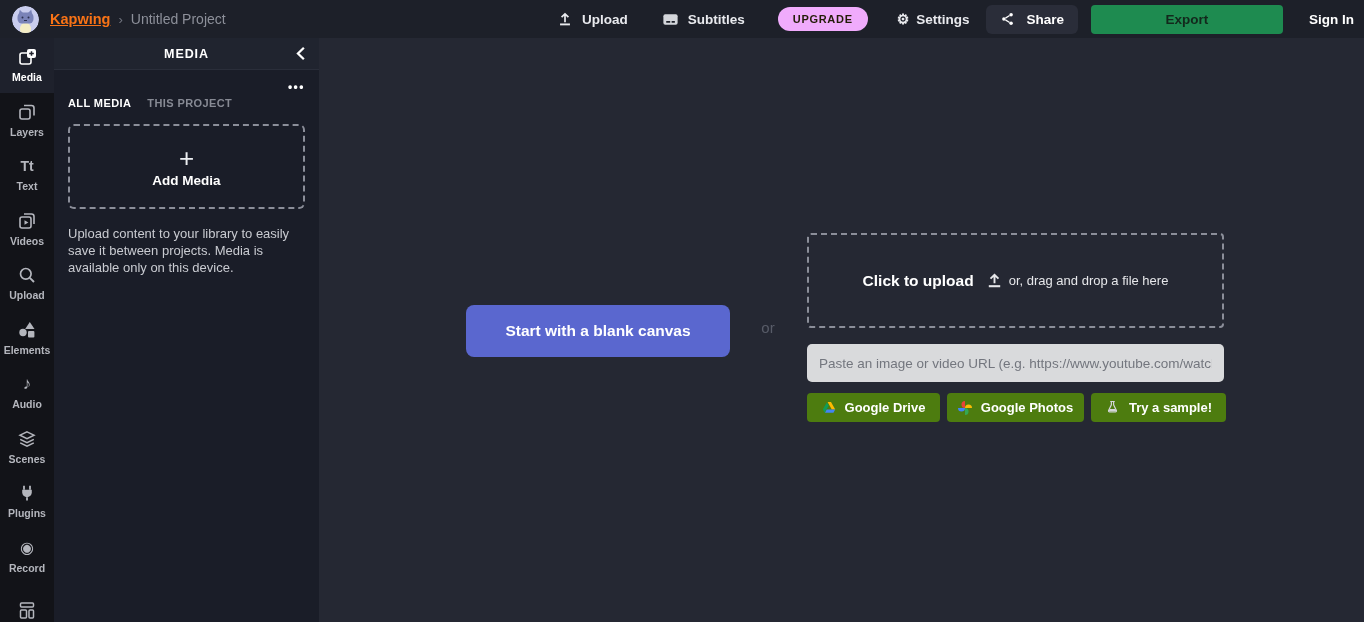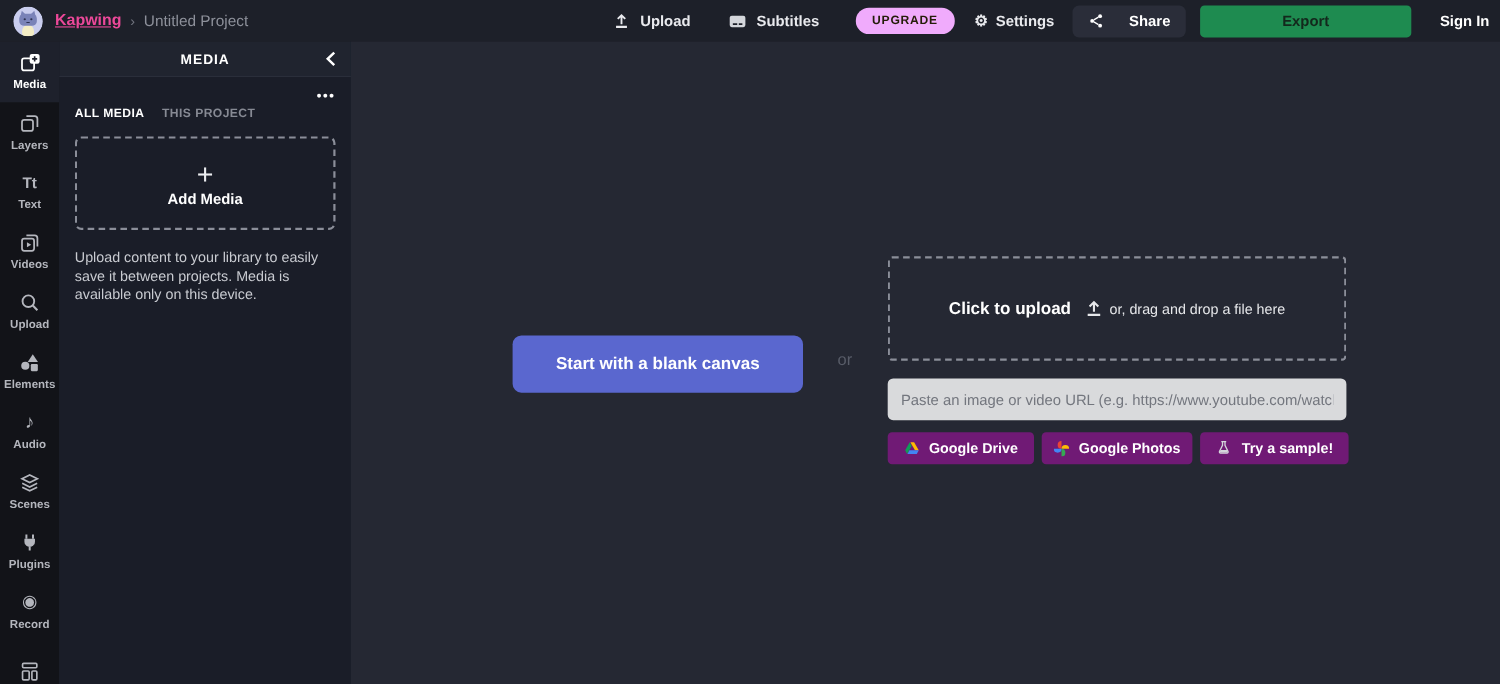--- a/index.html
+++ b/index.html
@@ -10,37 +10,37 @@
     background:#252833; color:#fff;
   }
   svg { display:block; }
 
   
   .topbar {
     height:38px; background:#1d2029; position:relative;
     display:flex; align-items:center; padding:0 12px;
   }
   .avatar { width:27px; height:27px; border-radius:50%; overflow:hidden; flex:0 0 auto; cursor:pointer; }
-  .brand { font-size:14.5px; font-weight:bold; text-decoration:underline; margin-left:11px; color:#ec4899; cursor:pointer; }
+  .brand { font-size:14.5px; font-weight:bold; text-decoration:underline; margin-left:11px; color:#f97316; cursor:pointer; }
   .crumb-sep { color:#70737e; margin:0 8px; font-size:13px; }
   .project-title { color:#8d909a; font-size:14px; }
 
   .center-group { position:absolute; left:556px; top:0; height:38px; display:flex; align-items:center; }
   .tb-item { display:flex; align-items:center; gap:8px; font-size:13.5px; font-weight:600; color:#e9eaee; margin-right:33px; cursor:pointer; }
   .upgrade-pill {
     background:#f0abfc; color:#241d08; font-size:11px; font-weight:bold;
     letter-spacing:.7px; padding:6px 15px; border-radius:15px; cursor:pointer;
   }
 
   .right-group { position:absolute; right:10px; top:0; height:38px; display:flex; align-items:center; }
   .settings-item { display:flex; align-items:center; gap:7px; font-size:13.5px; font-weight:600; color:#e9eaee; cursor:pointer; }
   .gear-glyph { font-size:14px; line-height:1; }
   .share-btn {
     margin-left:17px; background:#2a2d39; border-radius:6px; height:29px;
-    display:flex; align-items:center; gap:22px; padding:0 14px;
+    display:flex; align-items:center; gap:11px; padding:0 14px;
     font-size:13.5px; font-weight:600; cursor:pointer;
   }
   .export-btn {
     margin-left:13px; width:192px; height:29px; background:#1e8b50;
     color:#13281c; font-size:13.5px; font-weight:bold; border-radius:4px;
     display:flex; align-items:center; justify-content:center; cursor:pointer;
   }
   .signin { margin-left:26px; font-size:13.5px; font-weight:bold; cursor:pointer; }
 
   
@@ -96,21 +96,21 @@
   .upload-title-row { display:flex; align-items:center; gap:11px; font-size:15.5px; font-weight:bold; }
   .upload-sub { font-size:13px; color:#e6e7ea; }
   .url-input {
     position:absolute; left:488px; top:306px; width:417px; height:38px;
     background:#d9dadc; border:none; border-radius:5px; padding:0 12px;
     font-size:13.5px; color:#3a3d45; font-family:inherit; outline:none;
   }
   .url-input::placeholder { color:#73767e; opacity:1; }
   .quick-row { position:absolute; left:488px; top:355px; width:419px; display:flex; justify-content:space-between; }
   .quick-btn {
-    height:29px; background:#701a75; border-radius:4px; display:flex;
+    height:29px; background:#4d7c0f; border-radius:4px; display:flex;
     align-items:center; justify-content:center; gap:9px; font-size:13px;
     font-weight:bold; cursor:pointer;
   }
   .qb-drive { width:133px; } .qb-photos { width:137px; } .qb-sample { width:135px; }
 </style>
 </head>
 <body>
 
 <header class="topbar">
   <div class="avatar">

